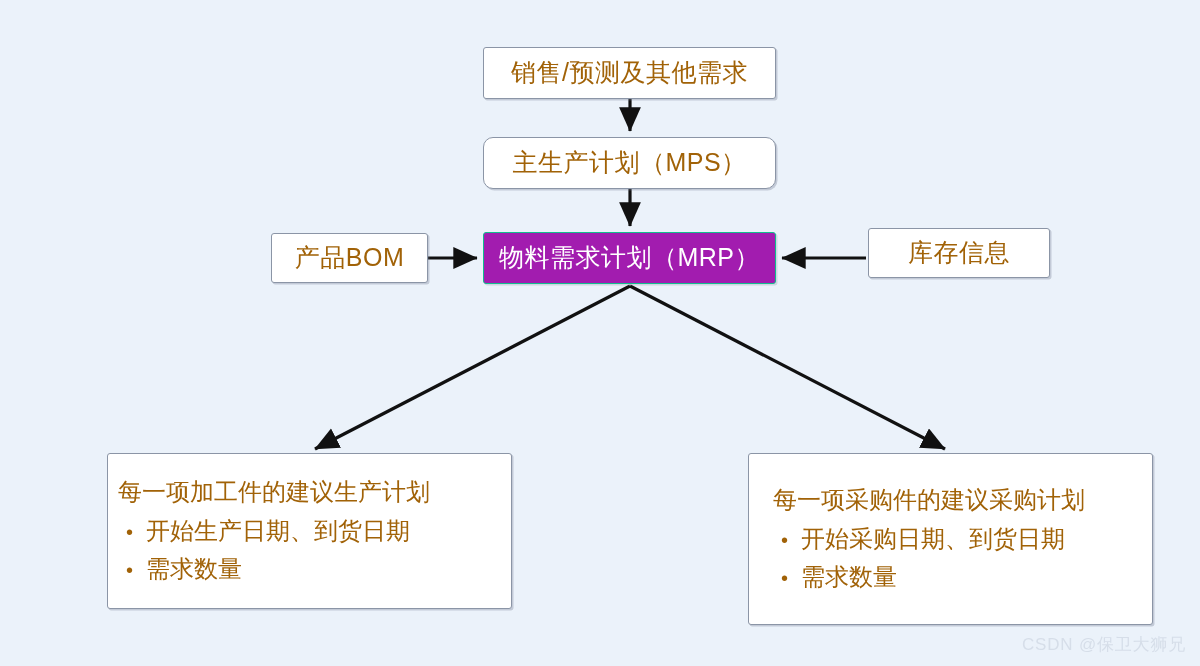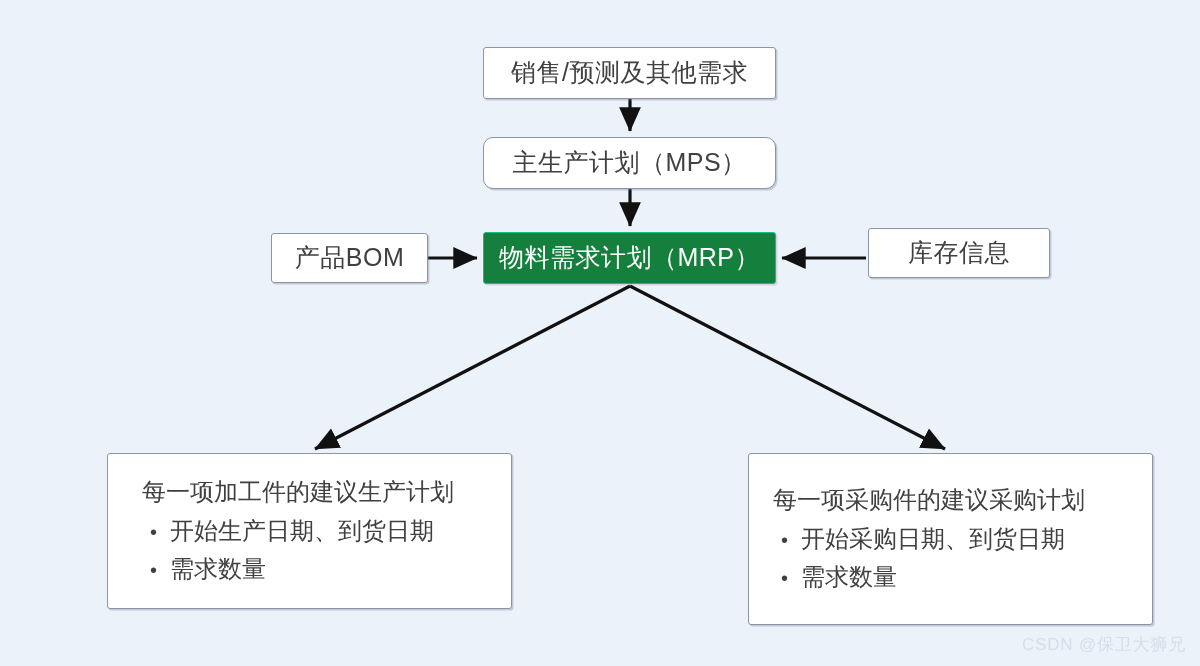--- a/index.html
+++ b/index.html
@@ -29,21 +29,21 @@
   }
   .node {
     position: absolute;
     box-sizing: border-box;
     background: #ffffff;
     border: 1.6px solid #8b95a6;
     border-radius: 3px;
     display: flex;
     flex-direction: column;
     justify-content: center;
-    color: #404040;
+    color: #a16207;
     box-shadow: 1.5px 1.5px 0 rgba(120,130,150,0.35);
     z-index: 2;
   }
   .node.plain {
     align-items: center;
     text-align: center;
   }
   .node-title {
     font-size: 25px;
     line-height: 1.25;
@@ -52,38 +52,38 @@
   }
   
   #node-demand {
     left: 483px; top: 47px; width: 293px; height: 52px;
   }
   #node-mps {
     left: 483px; top: 137px; width: 293px; height: 52px; border-radius: 10px;
   }
   #node-mrp {
     left: 483px; top: 232px; width: 293px; height: 52px;
-    background: #15803d;
+    background: #a21caf;
     border-color: #12bd8d;
     color: #ffffff;
     box-shadow: 1.5px 1.5px 0 rgba(120,130,150,0.25);
   }
   #node-mrp .node-title {
     color: #ffffff;
   }
   #node-bom {
     left: 231px; top: 233px; width: 157px; height: 50px; margin-left: 40px;
   }
   #node-inventory {
     left: 868px; top: 228px; width: 182px; height: 50px;
   }
   #node-out-left {
     left: 107px; top: 453px; width: 405px; height: 156px;
     align-items: flex-start;
-    padding: 0 0 0 28px;
+    padding: 0 0 0 4px;
   }
   #node-out-right {
     left: 748px; top: 453px; width: 405px; height: 172px;
     align-items: flex-start;
     padding: 0 0 0 18px;
   }
   .out-head {
     font-size: 24px;
     line-height: 1.5;
     white-space: nowrap;

